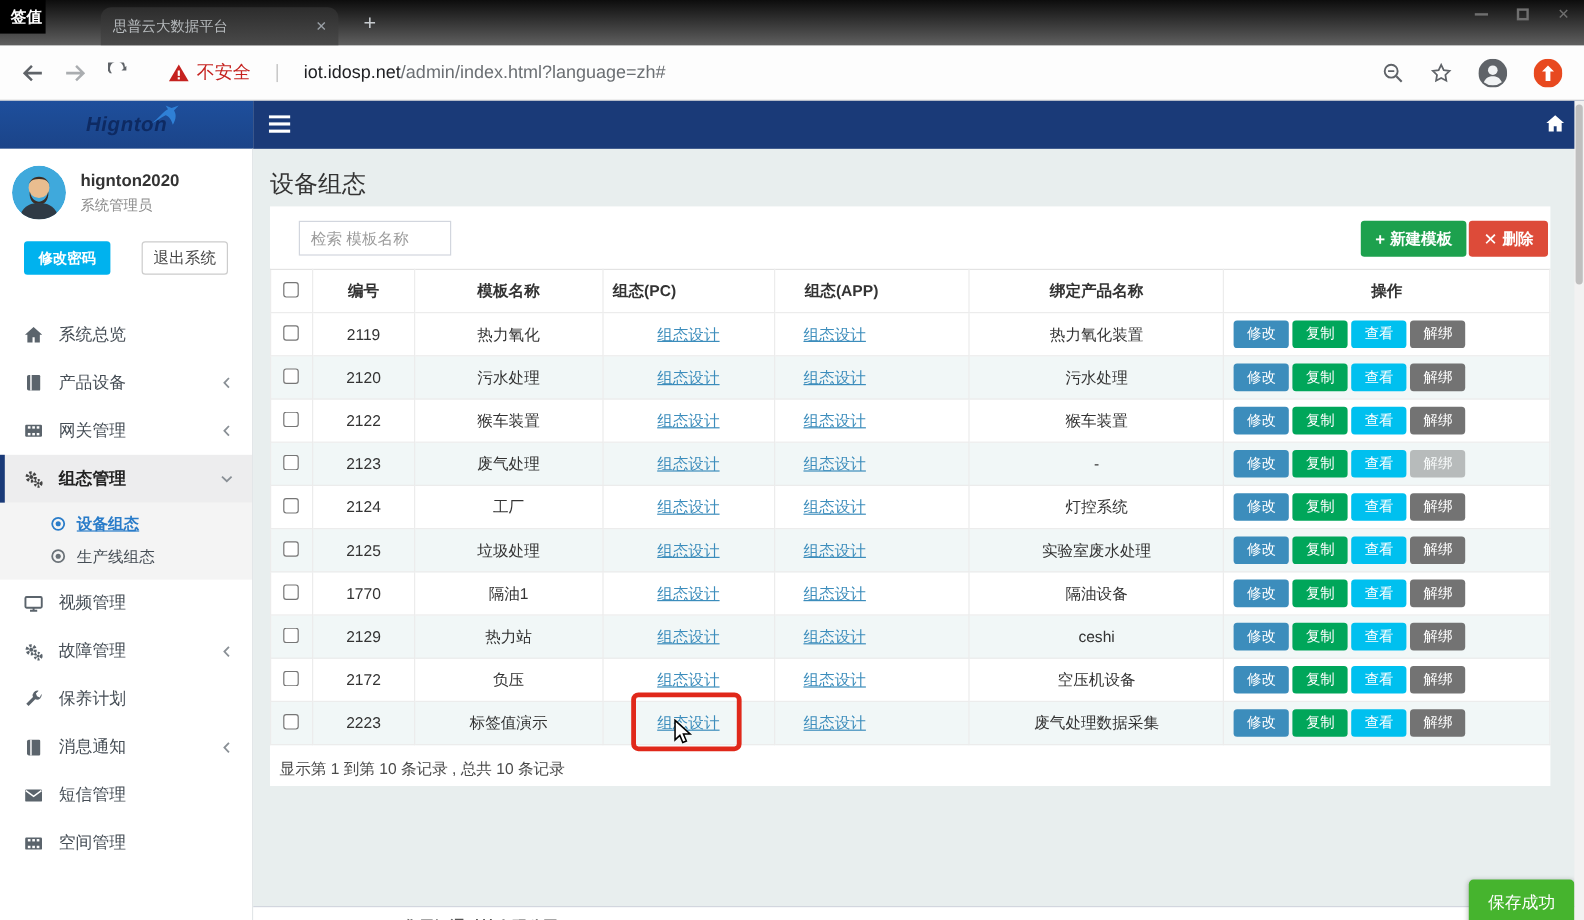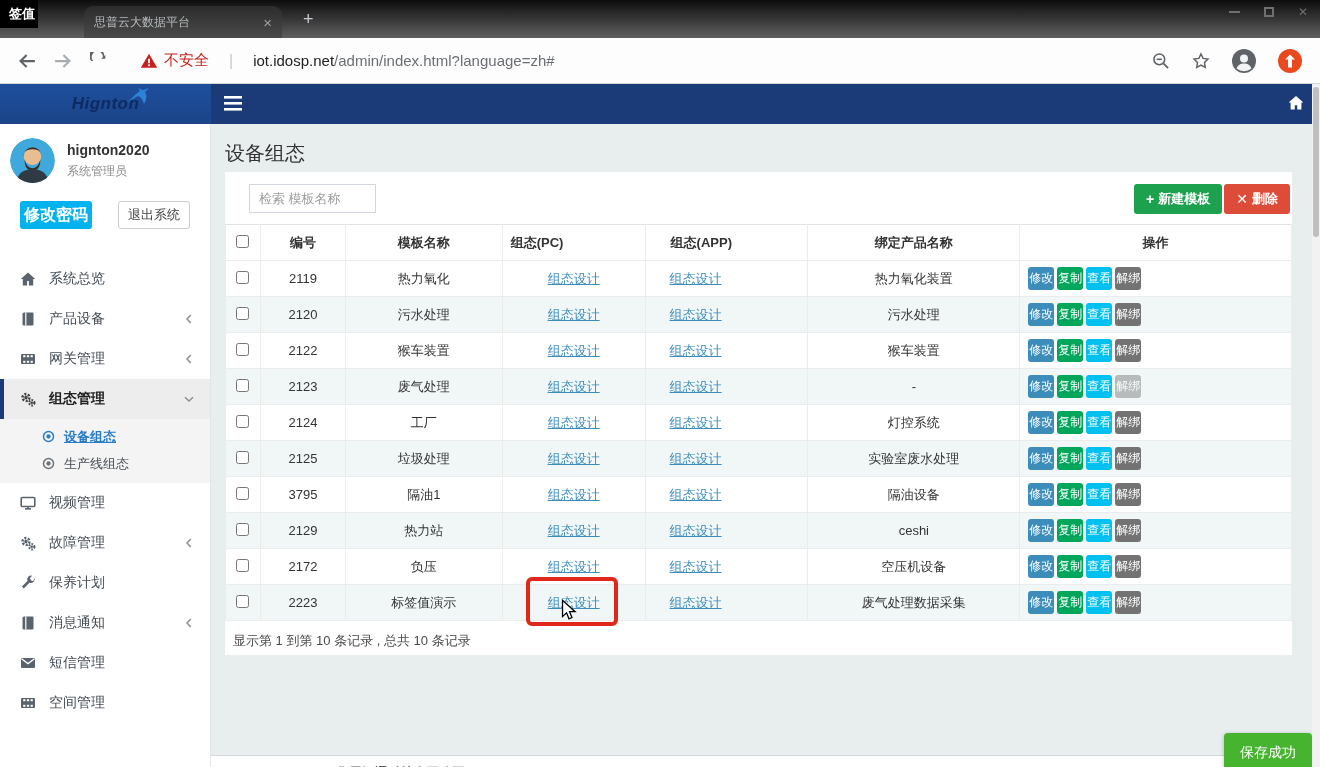--- a/index.html
+++ b/index.html
@@ -37,21 +37,21 @@
   .hamburger{position:absolute;left:13px;top:12px;cursor:pointer}
   .nav-home{position:absolute;right:16px;top:11px;cursor:pointer}
 
   
   .sidebar{position:absolute;left:0;top:124px;width:211px;height:643px;background:#fff;border-right:1px solid #e2e6e8;overflow:hidden}
   .user-panel{display:flex;padding:14px 10px 0 10px;gap:12px;align-items:flex-start}
   .avatar{width:45px;height:45px;border-radius:50%;overflow:hidden;flex:0 0 45px}
   .user-name{font-size:14px;font-weight:bold;color:#333;margin-top:4px}
   .user-role{font-size:12px;color:#8a8a8a;margin-top:5px}
   .user-buttons{display:flex;gap:26px;padding:18px 18px 0 20px}
-  .btn-pwd{width:72px;height:28px;background:#00b2ee;color:#fff;border:none;font-size:16px;font-weight:bold;border-radius:3px;cursor:pointer}
+  .btn-pwd{width:72px;height:28px;background:#00b2ee;color:#fff;border:none;font-size:12px;font-weight:bold;border-radius:3px;cursor:pointer}
   .btn-logout{width:72px;height:28px;background:#fff;color:#444;border:1px solid #ccc;font-size:13px;border-radius:3px;cursor:pointer}
   .menu{margin-top:30px}
   .menu-item{height:40px;display:flex;align-items:center;padding:0 16px 0 20px;font-size:14px;color:#454d55;cursor:pointer}
   .menu-item.active{background:#ededee;border-left:4px solid #1a3a78;padding-left:16px;color:#222;font-weight:bold}
   .mi-icon{width:16px;height:16px;margin-right:13px;color:#5b646c;display:inline-flex;flex:0 0 16px}
   .menu-item.active .mi-icon{color:#444}
   .chev{margin-left:auto;width:10px;height:10px;color:#8a9096;display:inline-flex}
   .chev.down{transform:rotate(-90deg)}
   .submenu{background:#f4f4f4;padding:4px 0 6px}
   .submenu-item{height:27px;display:flex;align-items:center;padding-left:42px;font-size:13px;color:#454d55;cursor:pointer}
@@ -80,21 +80,21 @@
   .grid th:nth-child(3),.grid td:nth-child(3){width:157px}
   .grid th:nth-child(4),.grid td:nth-child(4){width:143px}
   .grid th:nth-child(5),.grid td:nth-child(5){width:163px}
   .grid th:nth-child(6),.grid td:nth-child(6){width:212px}
   .grid th:nth-child(7),.grid td:nth-child(7){width:272px}
   .grid th:nth-child(4){text-align:left;padding-left:8px}
   .grid th:nth-child(5){text-align:left;padding-left:25px}
   .grid td:nth-child(5){text-align:left;padding-left:24px}
   .grid td:nth-child(7){text-align:left;padding-left:8px}
   .tlink{color:#3c8dbc;text-decoration:underline;cursor:pointer}
-  .abtn{display:inline-block;padding:3px 1px;margin-right:3px;border-radius:3px;color:#fff;font-size:12px;cursor:pointer}
+  .abtn{display:inline-block;padding:3px 11px;margin-right:3px;border-radius:3px;color:#fff;font-size:12px;cursor:pointer}
   .a0{background:#3c8dbc}.a1{background:#00a65a}.a2{background:#00c0ef}.a3{background:#737373}
   .abtn.dis{opacity:.45}
   .summary{position:absolute;left:8px;top:460px;font-size:13px;color:#4a4a4a}
 
   .footer{position:absolute;left:0;top:631px;width:1109px;height:40px;background:#fff;border-top:1px solid #d2d6de;padding:8px 0 0 14px;font-size:13px;font-weight:bold;color:#555}
 
   
   .toast{position:absolute;left:1224px;top:733px;width:88px;height:40px;background:#46b42e;border-radius:4px;color:#fff;font-size:14px;display:flex;align-items:center;justify-content:center;z-index:25;box-shadow:0 1px 4px rgba(0,0,0,.25)}
   .hl-box{position:absolute;left:526px;top:577px;width:92px;height:49px;border:4px solid #e0281a;border-radius:6px;z-index:15;pointer-events:none}
   .cursor{position:absolute;left:561px;top:599px;z-index:30;pointer-events:none}
@@ -468,21 +468,21 @@
               <td><input type="checkbox" style=""></td>
               <td>2125</td>
               <td>垃圾处理</td>
               <td><a class="tlink">组态设计</a></td>
               <td><a class="tlink">组态设计</a></td>
               <td>实验室废水处理</td>
               <td><span class="abtn a0">修改</span><span class="abtn a1">复制</span><span class="abtn a2">查看</span><span class="abtn a3">解绑</span></td>
             </tr>
             <tr>
               <td><input type="checkbox" style=""></td>
-              <td>3795</td>
+              <td>1770</td>
               <td>隔油1</td>
               <td><a class="tlink">组态设计</a></td>
               <td><a class="tlink">组态设计</a></td>
               <td>隔油设备</td>
               <td><span class="abtn a0">修改</span><span class="abtn a1">复制</span><span class="abtn a2">查看</span><span class="abtn a3">解绑</span></td>
             </tr>
             <tr>
               <td><input type="checkbox" style=""></td>
               <td>2129</td>
               <td>热力站</td>

